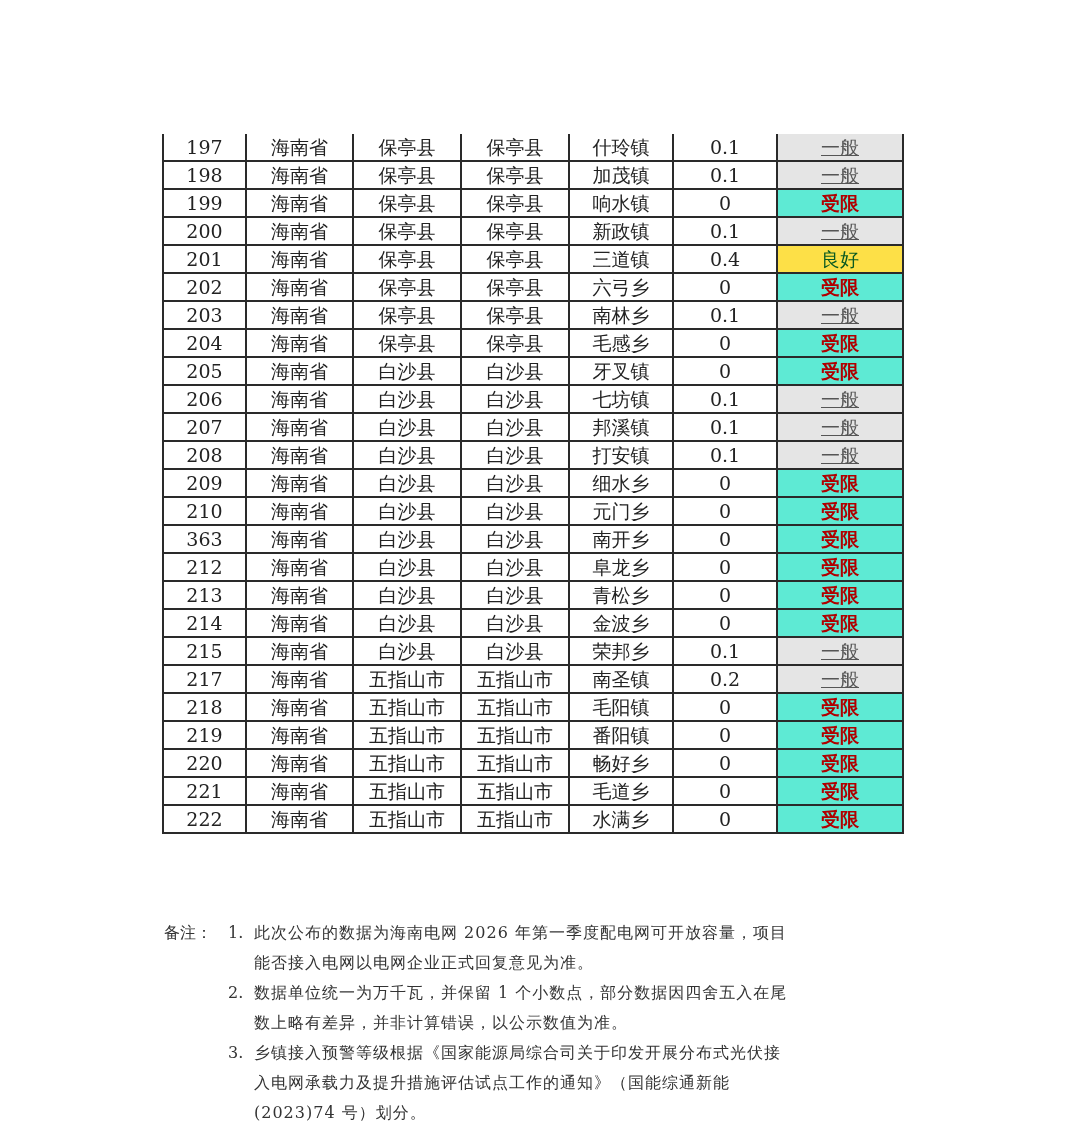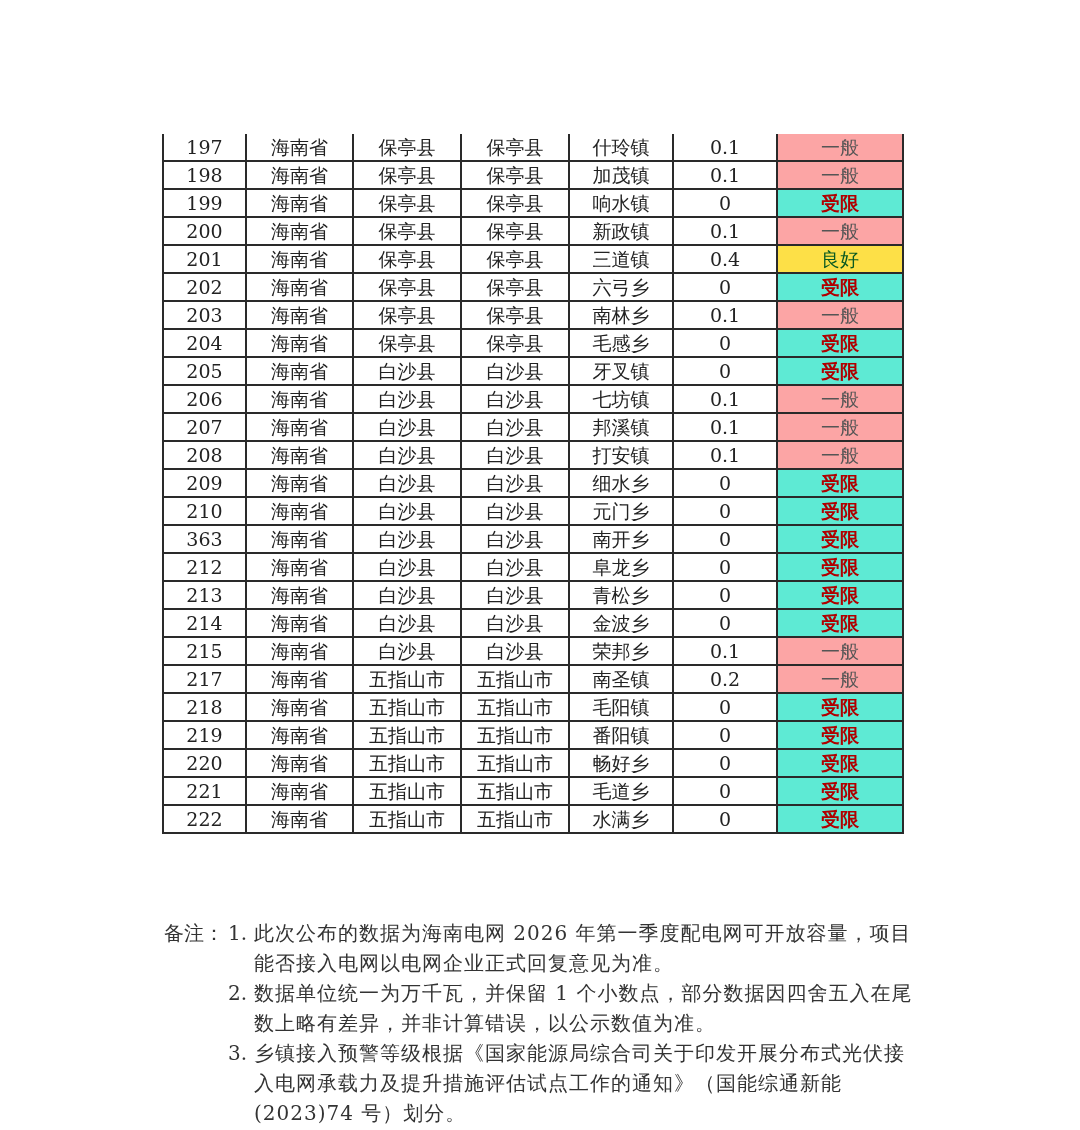--- a/index.html
+++ b/index.html
@@ -1,24 +1,24 @@
 <!DOCTYPE html>
 <html><head>
   <meta charset="utf-8">
   <style>
     html, body { margin: 0; padding: 0; background: #ffffff; }
     body { width: 1080px; height: 1130px; position: relative; overflow: hidden; font-family: "DejaVu Serif", "Liberation Serif", serif; color: #222; }
     .tbl { position: absolute; left: 162px; top: 134px; border-collapse: collapse; table-layout: fixed; }
     .tbl td { border: 2px solid #2a2a2a; height: 26px; padding: 0; text-align: center; font-size: 19px; line-height: 26px; white-space: nowrap; overflow: hidden; }
     .tbl tr:first-child td { border-top: none; }
     .c0 { width: 81px; } .c1 { width: 105px; } .c2 { width: 106px; } .c3 { width: 106px; } .c4 { width: 102px; } .c5 { width: 102px; margin-left: 23px; } .c6 { width: 124px; }
-    .lvl-yellow { background: #fca5a5; color: #555; }
+    .lvl-yellow { background: #e5e5e5; color: #555; text-decoration: underline; }
     .lvl-red { background: #5eead4; color: #b00000; font-weight: bold; }
     .lvl-green { background: #fde047; color: #0a5a22; }
-    .notes { position: absolute; left: 164px; top: 918px; width: 760px; font-size: 20px; line-height: 30px; color: #333; }
+    .notes { position: absolute; left: 164px; top: 918px; width: 760px; font-size: 16px; line-height: 30px; color: #333; }
     .note-row { display: flex; }
     .note-prefix { width: 64px; flex: none; }
     .note-num { width: 26px; flex: none; }
     .note-text { flex: 1; letter-spacing: 1px; }
   </style>
 </head>
 <body>
 
 <table class="tbl">
   <tbody id="tbody">

